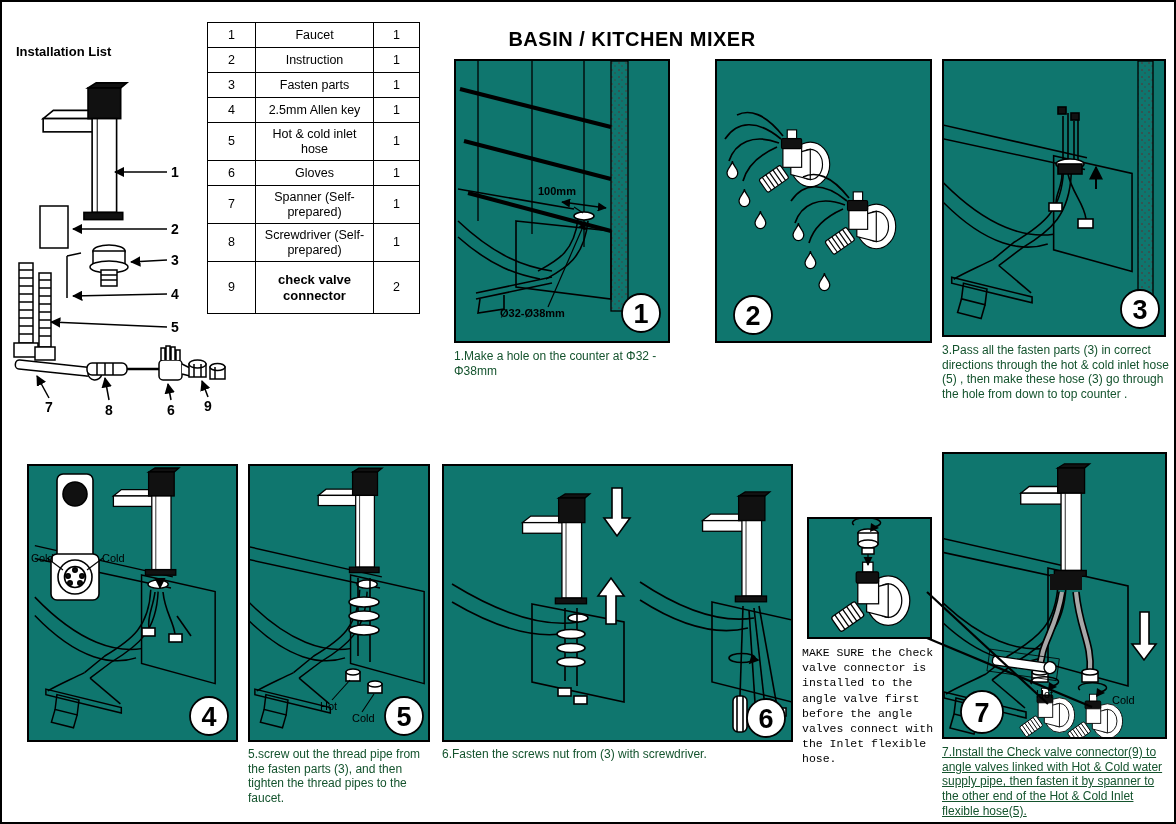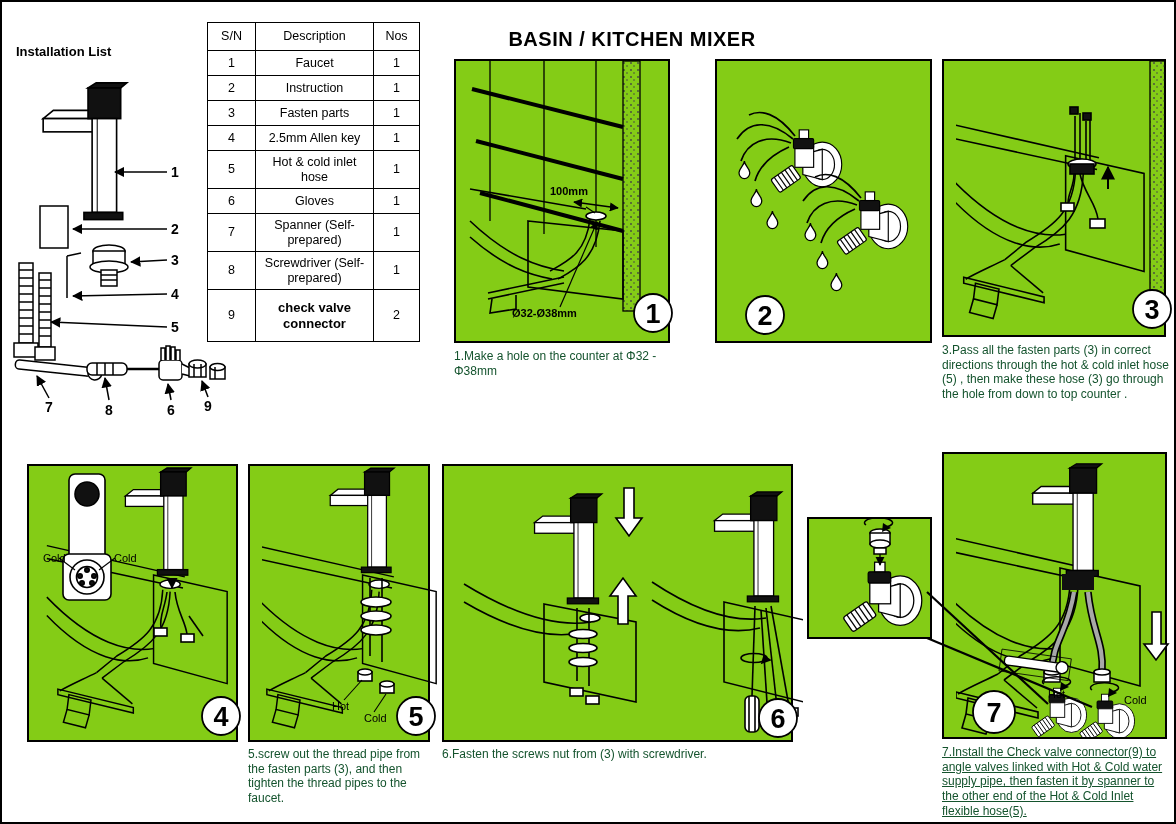--- a/index.html
+++ b/index.html
@@ -1,20 +1,20 @@
 <!DOCTYPE html>
 <html><head>
 <meta charset="utf-8">
 <style>
   html,body{margin:0;padding:0;background:#fff;}
   .page{position:relative;width:1176px;height:824px;background:#fff;box-sizing:border-box;
         border:2px solid #000;overflow:hidden;color:#000;
         font-family:"Liberation Sans",sans-serif;}
   .abs{position:absolute;}
-  .panel{position:absolute;border:2px solid #000;background:#84cc16;box-sizing:border-box;padding-left:12px;}
+  .panel{position:absolute;border:2px solid #000;background:#0f766e;box-sizing:border-box;}
   .cap{position:absolute;font:12px/1.22 "Liberation Sans",sans-serif;color:#14532d;}
   .mono{font-family:"Liberation Mono","DejaVu Sans Mono",monospace;}
   .list-title{font-size:13px;font-weight:bold;}
   .main-title{font-size:20px;font-weight:bold;text-align:center;letter-spacing:.5px;}
   table.parts{border-collapse:collapse;table-layout:fixed;background:#fff;}
   table.parts td,table.parts th{border:1.6px solid #000;padding:0 2px;text-align:center;
         vertical-align:middle;font:12.5px/1.15 "Liberation Sans",sans-serif;font-weight:normal;}
   table.parts .mono{font-size:13px;line-height:1.2;font-weight:bold;}
   svg{display:block;}
   svg text{font-family:"Liberation Sans",sans-serif;font-size:11px;fill:#000;}
@@ -167,25 +167,20 @@
     <text class="plbl" x="197" y="351">9</text>
   </svg>
 
   <table class="parts abs" style="left:205px;top:20px;width:212px;">
     <colgroup>
         <col style="width:48px">
         <col style="width:118px">
         <col style="width:46px">
       </colgroup>
     <tbody>
-        <tr style="height:28px">
-      <th>S/N</th>
-      <th>Description</th>
-      <th>Nos</th>
-    </tr>
     <tr style="height:25px">
           <td>1</td>
           <td>Faucet</td>
           <td>1</td>
         </tr>
     <tr style="height:25px">
           <td>2</td>
           <td>Instruction</td>
           <td>1</td>
         </tr>
@@ -425,20 +420,21 @@
       <g fill="#fff" stroke="#000" stroke-width="1.5">
         <ellipse cx="59" cy="14" rx="10" ry="4"></ellipse>
         <rect x="49" y="14" width="20" height="11"></rect>
         <ellipse cx="59" cy="25" rx="10" ry="4"></ellipse>
         <rect x="53" y="29" width="12" height="6"></rect>
       </g>
       <line x1="59" y1="35" x2="59" y2="46" stroke="#000" stroke-width="1.3" marker-end="url(#ah)"></line>
       <use href="#rot" xlink:href="#rot" transform="translate(59,4)"></use>
     </svg>
   </div>
+  <div class="note mono" style="left:800px;top:643px;width:138px;">MAKE SURE the Check valve connector is installed to the angle valve first before the angle valves connect with the Inlet flexible hose.</div>
 
   <div class="panel" style="left:940px;top:450px;width:225px;height:287px;">
     <svg width="221" height="283" viewBox="0 0 221 283">
       <use href="#scene" xlink:href="#scene" transform="translate(-14,52) scale(1.0)"></use>
       <use href="#faucet" xlink:href="#faucet" transform="translate(70,14) scale(0.84)"></use>
       <rect x="106" y="120" width="32" height="16" fill="#111"></rect>
       <path d="M118,138 C112,178 96,188 96,218" fill="none" stroke="#000" stroke-width="7.5"></path>
       <path d="M118,138 C112,178 96,188 96,218" fill="none" stroke="#a8a8a8" stroke-width="4.2"></path>
       <path d="M132,138 C136,178 148,188 146,218" fill="none" stroke="#000" stroke-width="7.5"></path>
       <path d="M132,138 C136,178 148,188 146,218" fill="none" stroke="#a8a8a8" stroke-width="4.2"></path>

